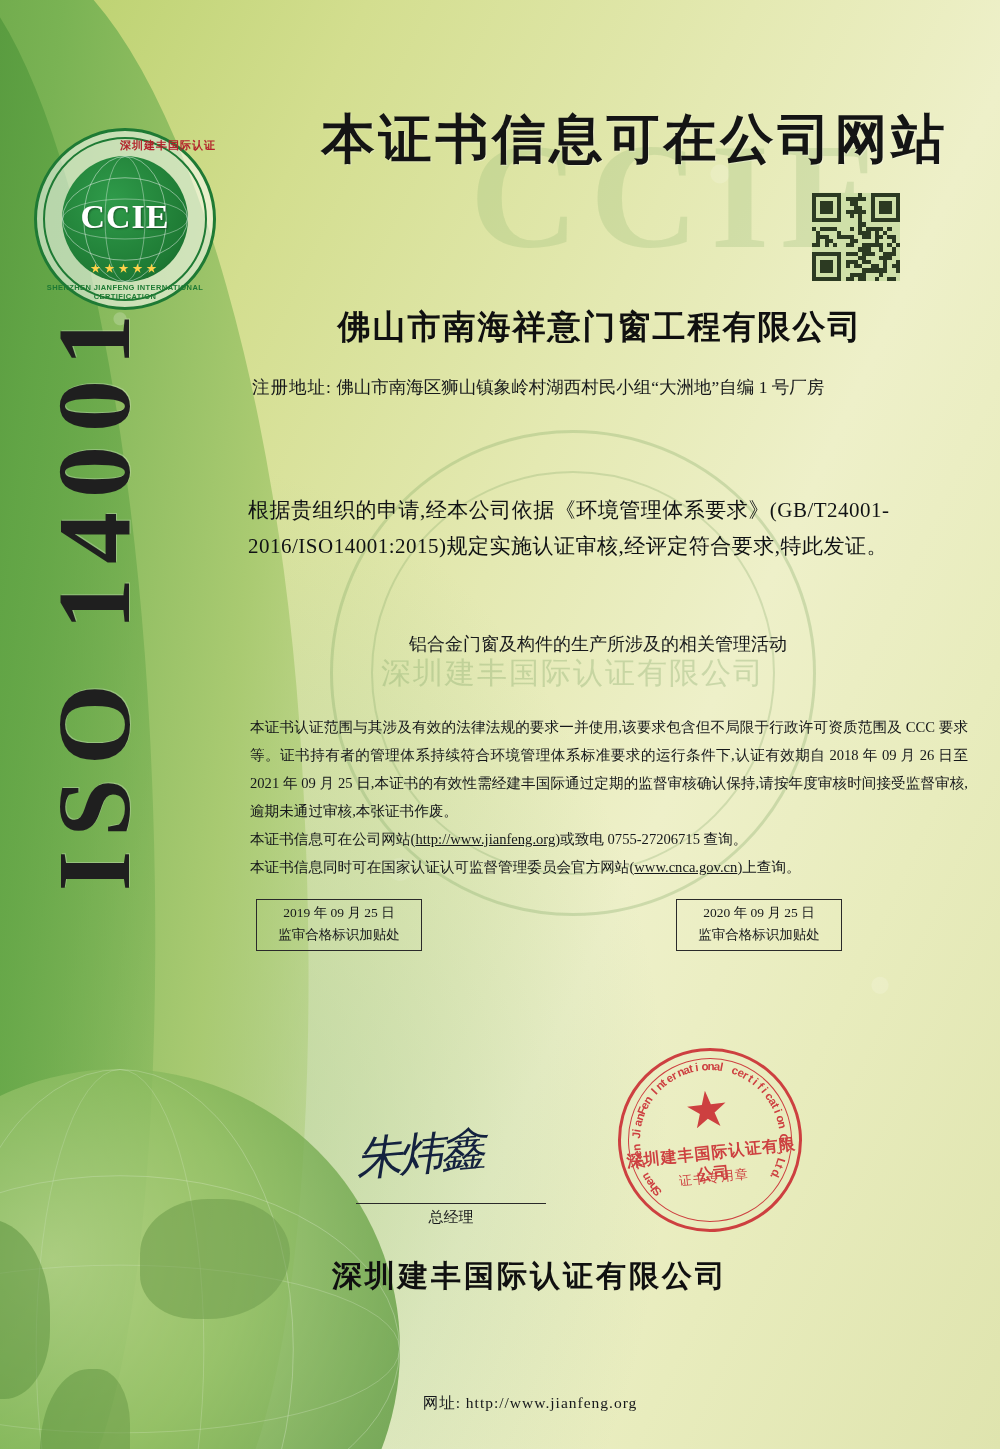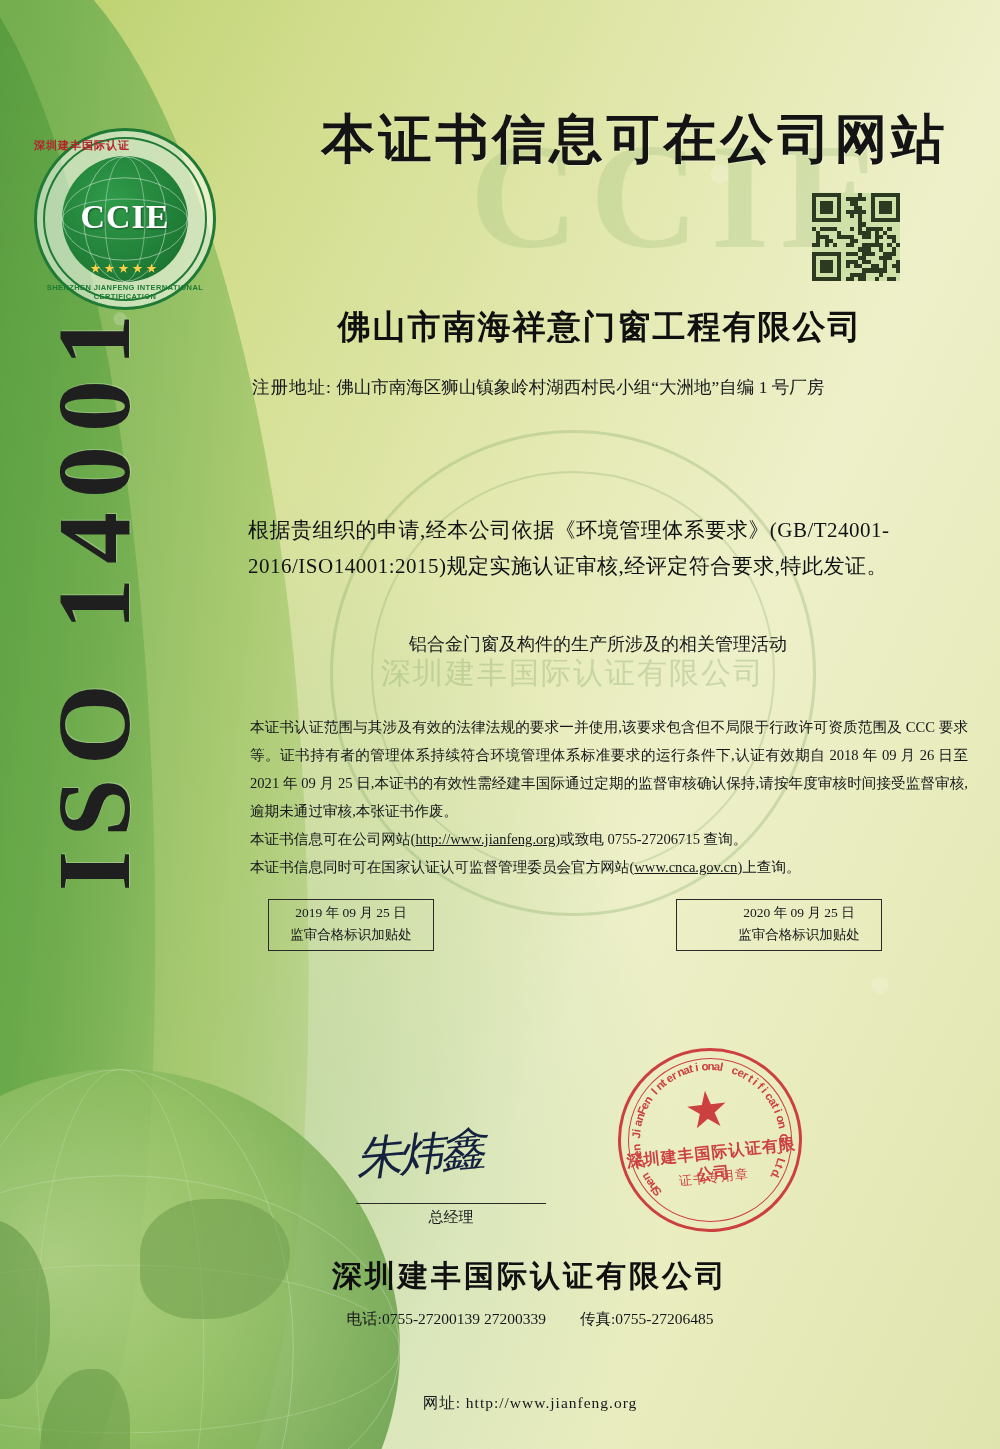--- a/index.html
+++ b/index.html
@@ -123,21 +123,21 @@
   .badge .gi1{transform:scaleX(.32);}
   .badge .gi2{transform:scaleX(.66);}
   .badge .gi3{transform:scaleY(.32);}
   .badge .gi4{transform:scaleY(.66);}
   .badge .ccie-txt{
     position:absolute;left:0;right:0;top:70px;text-align:center;
     font-family:"Liberation Serif",serif;font-weight:bold;font-size:34px;color:#ffffff;
     letter-spacing:1px;text-shadow:1px 1px 2px rgba(0,0,0,.4);
   }
   .badge .top-cn{
-    position:absolute;left:0;right:0;top:10px;text-align:left;
+    position:absolute;left:0;right:0;top:10px;text-align:right;
     font-size:11px;color:#b3232b;font-weight:bold;letter-spacing:1px;
   }
   .badge .bot-en{
     position:absolute;left:0;right:0;bottom:9px;text-align:center;
     font-size:7.5px;color:#1e7a34;font-weight:bold;letter-spacing:.4px;
   }
   .badge .stars{
     position:absolute;left:0;right:0;bottom:34px;text-align:center;
     color:#ffd24a;font-size:11px;letter-spacing:3px;
   }
@@ -179,21 +179,20 @@
     position:absolute;left:252px;top:448px;width:700px;
     font-size:18px;color:#17191b;
     font-family:"Liberation Serif",serif;
   }
   .meta-row .pc{display:inline-block;width:250px;}
   .body-text{
     position:absolute;left:248px;top:492px;width:700px;
     font-size:21px;line-height:36px;color:#101214;
     font-family:"Liberation Serif",serif;
     letter-spacing:.5px;
-    margin-top:20px;
   }
   .scope-head{
     position:absolute;left:248px;top:592px;width:700px;text-align:center;
     font-size:21px;color:#101214;font-family:"Liberation Serif",serif;letter-spacing:1px;
   }
   .scope-text{
     position:absolute;left:248px;top:632px;width:700px;text-align:center;
     font-size:18px;color:#17191b;font-family:"Liberation Serif",serif;
   }
   .first-issue{
@@ -207,22 +206,22 @@
     text-align:justify;
   }
   .fine-print .u{text-decoration:underline;}
   .surv{
     position:absolute;top:899px;width:164px;height:48px;
     border:1px solid #2a2a2a;
     text-align:center;font-size:13.5px;line-height:22px;color:#16181a;
     font-family:"Liberation Serif",serif;
     padding-top:2px;
   }
-  .surv.left{left:256px;margin-left:12px;}
-  .surv.right{left:676px;padding-left:40px;}
+  .surv.left{left:256px;}
+  .surv.right{left:676px;}
 
   
   .signature{
     position:absolute;left:356px;top:1120px;width:200px;height:70px;
     font-family:"Liberation Serif",serif;font-size:46px;color:#14223f;
     transform:rotate(-5deg);
     font-style:italic;
     letter-spacing:-4px;
   }
   .sig-line{
@@ -558,22 +557,19 @@
         <span style="transform: rotate(123.17deg) translate(0px, -74px) rotate(0deg) translate(-4px, -6px);">d</span>
         <span style="transform: rotate(128deg) translate(0px, -74px) rotate(0deg) translate(-4px, -6px);">.</span>
       </div>
     <div class="seal-star">★</div>
     <div class="seal-cn">深圳建丰国际认证有限公司</div>
     <div class="seal-sub">证书专用章</div>
   </div>
 
   <div class="footer-name">深圳建丰国际认证有限公司</div>
   <div class="footer-lines">
-    <div>
-      <span>电话:</span><span>0755-27200139   27200339</span><span class="gap"></span><span>传真:</span><span>0755-27206485</span>
-    </div>
   </div>
   <div class="footer-url">
     <span>网址:</span>
     <span>http://www.jianfeng.org</span>
   </div>
 
 </div>
 
 </body></html>

